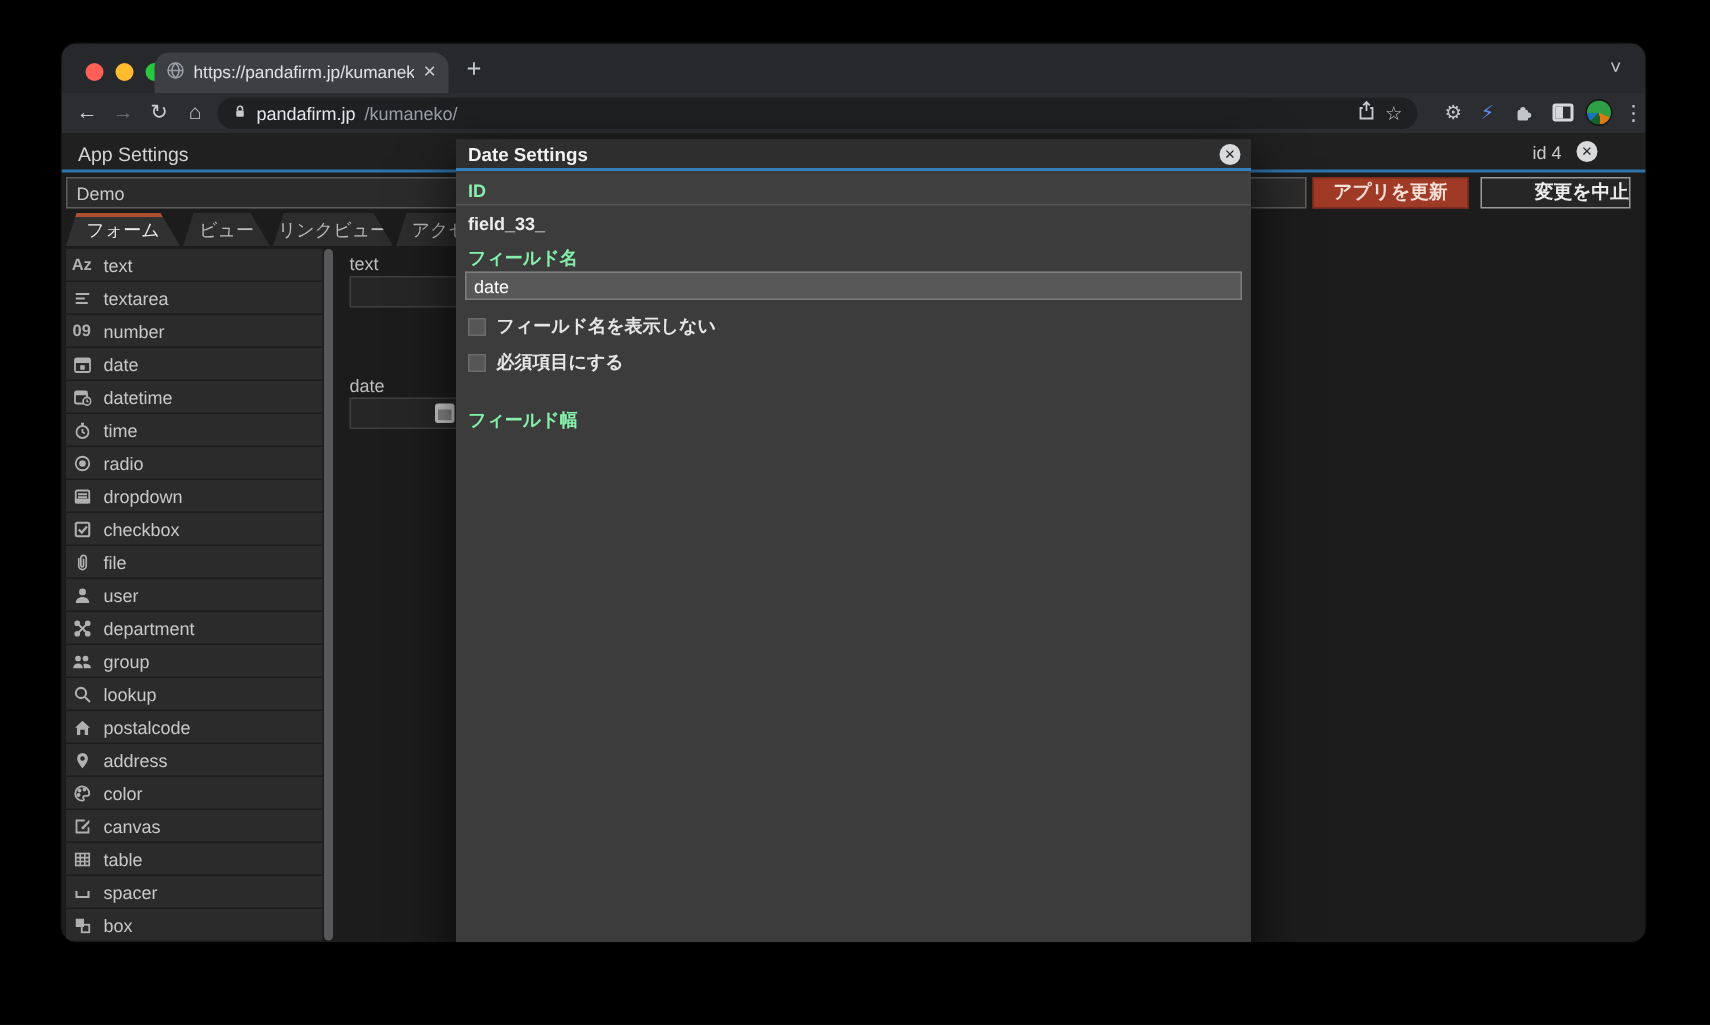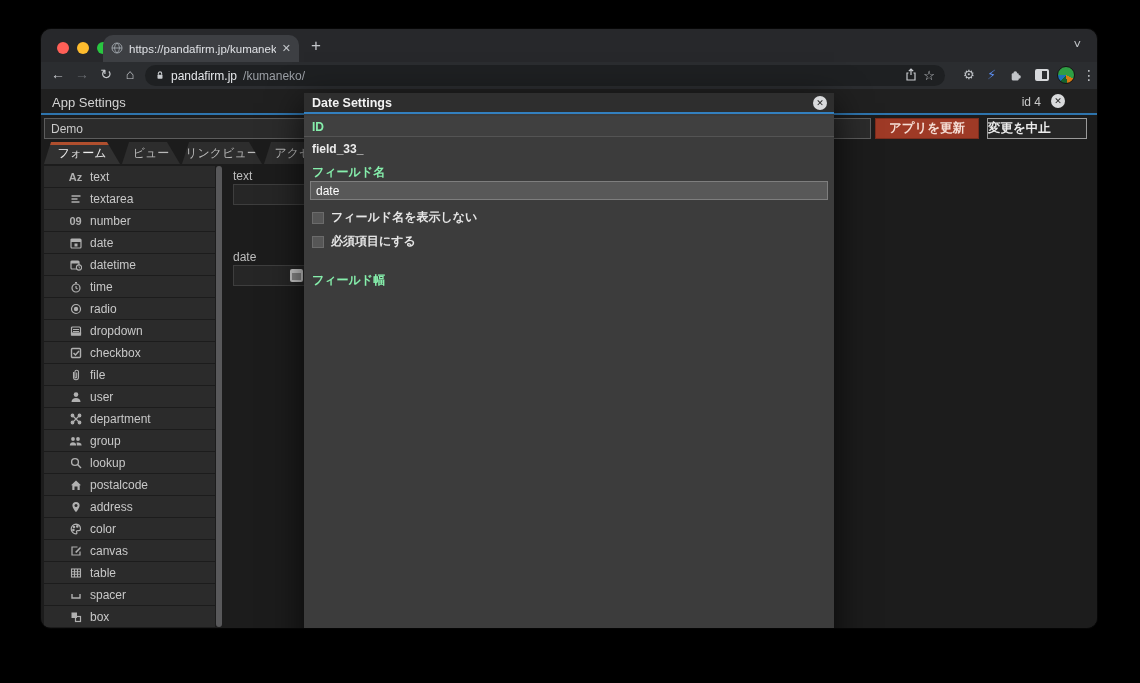--- a/index.html
+++ b/index.html
@@ -54,21 +54,21 @@
   .ftab { position:absolute; top:53px; height:22px; background:#2d2d2d; color:#b9b9b9; font-size:12px;
     text-align:center; line-height:22px; clip-path:polygon(0 100%, 7px 0, calc(100% - 13px) 0, 100% 100%); }
   .ftab.active { background:linear-gradient(#b04f2e 0 3px, #313131 3px); color:#ededed; }
   #tab-form { left:3px; width:76px; }
   #tab-view { left:81px; width:58px; }
   #tab-linkview { left:141px; width:80px; }
   #tab-access { left:223px; width:82px; }
 
   
   .srow { position:absolute; left:3px; width:171px; height:21px; background:#2b2b2b;
-    display:flex; align-items:center; gap:7px; padding:0 24px; }
+    display:flex; align-items:center; gap:7px; padding:0 3px; }
   .sicon { width:15px; text-align:center; color:#b0b0b0; font-size:11px; flex:0 0 15px; font-weight:bold; }
   .sicon svg { display:block; margin:0 auto; }
   .slabel { color:#c8c8c8; font-size:12px; font-weight:normal; }
   #sidebar-scrollbar { position:absolute; left:175px; top:77px; width:6px; height:461px; background:#58585a; border-radius:3px; }
 
   
   .cv-label { position:absolute; left:192px; color:#bdbdbd; font-size:12px; }
   .cv-input { position:absolute; left:192px; width:118px; height:21px; background:#262626; border:1px solid #3e3e3e; }
   #cv-date-cal { position:absolute; left:56px; top:3px; width:13px; height:13px; background:#cfcfcf; border-radius:2px; }
   #cv-date-cal::before { content:""; position:absolute; left:2px; top:4px; right:2px; bottom:2px; background:#8a8a8a; }
@@ -94,21 +94,21 @@
   .cblabel { color:#e6e6e6; font-size:12px; font-weight:bold; }
   #modal-width-label { position:absolute; left:8px; top:179px;text-align:center; }
   #modal-footer { position:absolute; left:0; bottom:0; width:100%; height:22px; background:#343434; border-top:2px solid #3380bf; }
   .mbtn { position:absolute; top:3px; width:80px; text-align:right; color:#4da0e0; font-size:13px; font-weight:bold; cursor:pointer; }
   #modal-ok { left:92px; } #modal-cancel { left:358px; }
 
   
   #btn-update { position:absolute; left:834px; top:29px; width:104px; height:21px; background:#9e3a26;
     border:1px solid #7c2d1d; color:#f5ded5; font-size:12.5px; font-weight:bold; text-align:center; line-height:19px; }
   #btn-discard { position:absolute; left:946px; top:29px; width:100px; height:21px; background:#262626;
-    border:1px solid #9a9a9a; color:#ececec; font-size:12.5px; font-weight:bold; text-align:left; line-height:19px; }
+    border:1px solid #9a9a9a; color:#ececec; font-size:12.5px; font-weight:bold; text-align:right; line-height:19px; }
 </style>
 </head>
 <body>
 
 <div id="window">
 
   <div id="tabstrip">
     <span class="tl" id="tl-close"></span>
     <span class="tl" id="tl-min"></span>
     <span class="tl" id="tl-zoom"></span>

